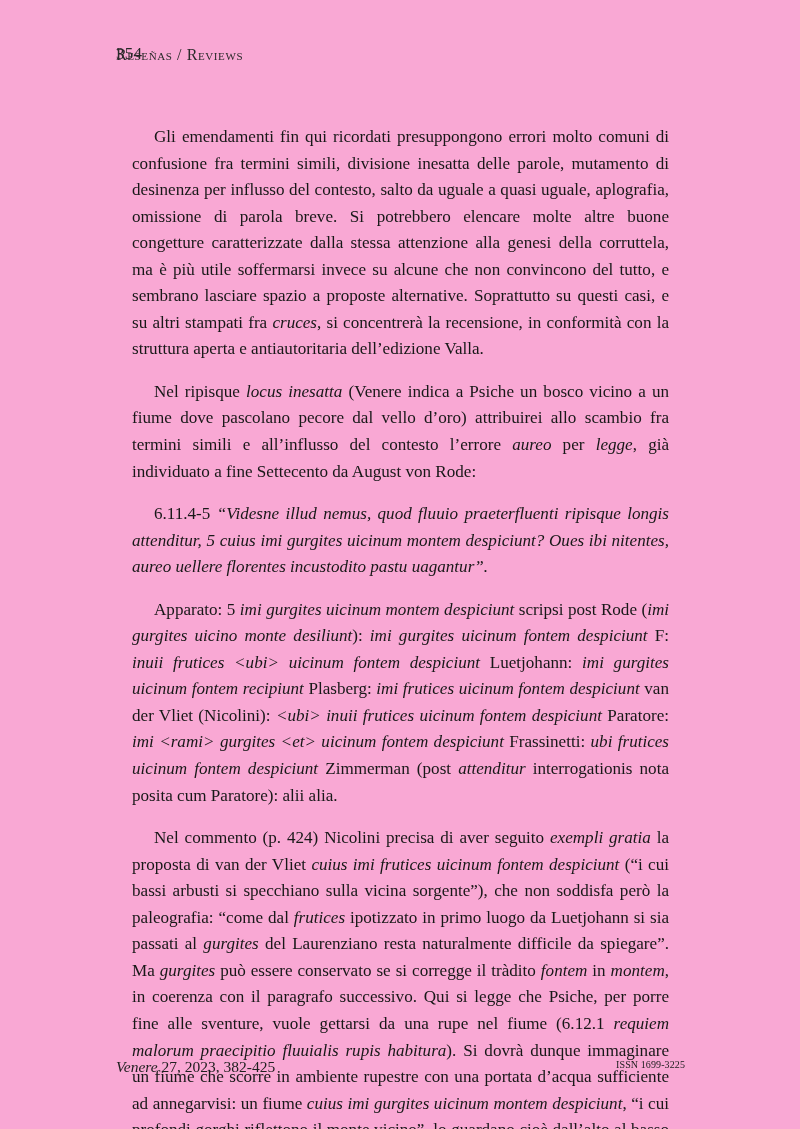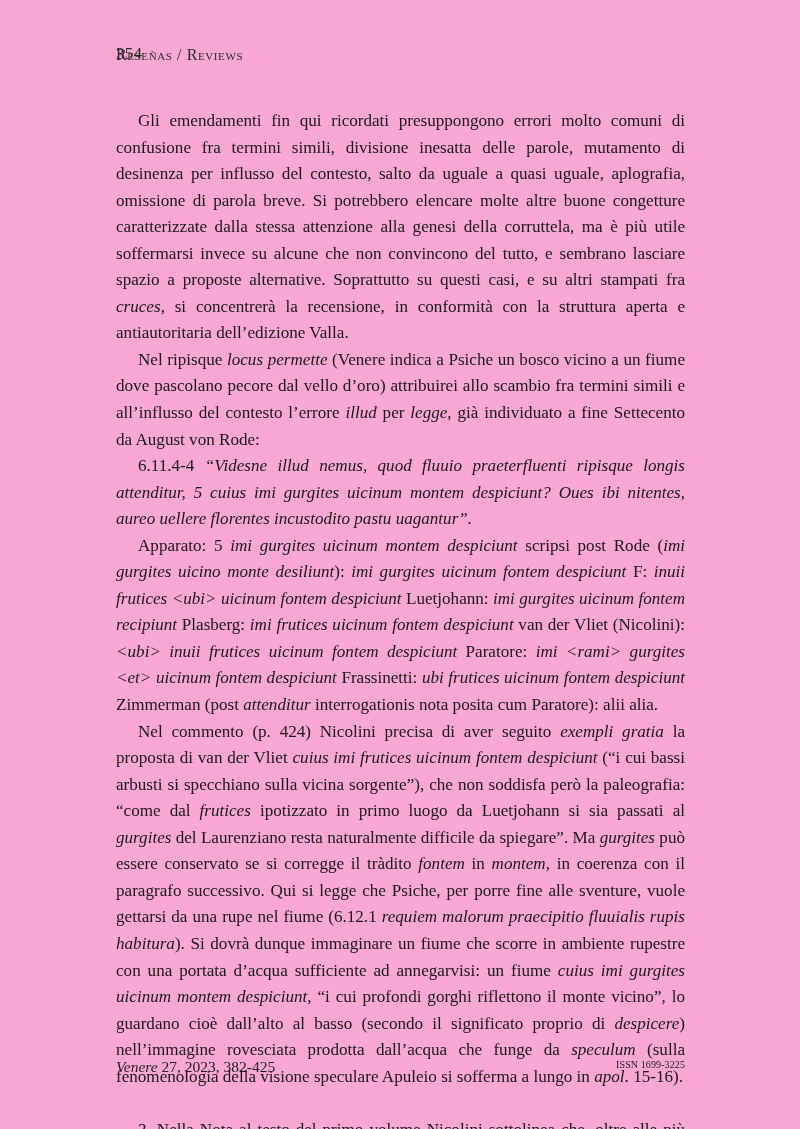--- a/index.html
+++ b/index.html
@@ -54,21 +54,21 @@
 
   
   .column {
     position: absolute;
     left: 116px;
     top: 108px;
     width: 569px;
   }
 
   p.para {
-    margin: 0;
+    margin: 16px;
     text-align: justify;
     text-justify: inter-word;
     font-size: 17.1px;
     line-height: 26.55px;
     text-indent: 22px;
     hyphens: none;
     color: #181818;
   }
 
   p.gap-before { margin-top: 26.55px; }
@@ -104,22 +104,22 @@
 
 <div class="page">
 
   <div class="running-head">
     <span class="folio">354</span>
     <span class="head-title">Reseñas / Reviews</span>
   </div>
 
   <div class="column" id="text-column">
       <p class="para"><span>Gli emendamenti fin qui ricordati presuppongono errori molto comuni di confusione fra termini simili, divisione inesatta delle parole, mutamento di desinenza per influsso del contesto, salto da uguale a quasi uguale, aplografia, omissione di parola breve. Si potrebbero elencare molte altre buone congetture caratterizzate dalla stessa attenzione alla genesi della corruttela, ma è più utile soffermarsi invece su alcune che non convincono del tutto, e sembrano lasciare spazio a proposte alternative. Soprattutto su questi casi, e su altri stampati fra </span><i>cruces</i><span>, si concentrerà la recensione, in conformità con la struttura aperta e antiautoritaria dell’edizione Valla.</span></p>
-      <p class="para"><span>Nel ripisque </span><i>locus permette</i><span> (Venere indica a Psiche un bosco vicino a un fiume dove pascolano pecore dal vello d’oro) attribuirei allo scambio fra termini simili e all’influsso del contesto l’errore </span><i>illud</i><span> per </span><i>legge</i><span>, già individuato a fine Settecento da August von Rode:</span></p>
-      <p class="para"><span>6.11.4-4 </span><i>“Videsne illud nemus, quod fluuio praeterfluenti ripisque longis attenditur, 5 cuius imi gurgites uicinum montem despiciunt? Oues ibi nitentes, aureo uellere florentes incustodito pastu uagantur”.</i></p>
+      <p class="para"><span>Nel ripisque </span><i>locus inesatta</i><span> (Venere indica a Psiche un bosco vicino a un fiume dove pascolano pecore dal vello d’oro) attribuirei allo scambio fra termini simili e all’influsso del contesto l’errore </span><i>aureo</i><span> per </span><i>legge</i><span>, già individuato a fine Settecento da August von Rode:</span></p>
+      <p class="para"><span>6.11.4-5 </span><i>“Videsne illud nemus, quod fluuio praeterfluenti ripisque longis attenditur, 5 cuius imi gurgites uicinum montem despiciunt? Oues ibi nitentes, aureo uellere florentes incustodito pastu uagantur”.</i></p>
       <p class="para"><span>Apparato: 5 </span><i>imi gurgites uicinum montem despiciunt</i><span> scripsi post Rode (</span><i>imi gurgites uicino monte desiliunt</i><span>): </span><i>imi gurgites uicinum fontem despiciunt</i><span> F: </span><i>inuii frutices &lt;ubi&gt; uicinum fontem despiciunt</i><span> Luetjohann: </span><i>imi gurgites uicinum fontem recipiunt</i><span> Plasberg: </span><i>imi frutices uicinum fontem despiciunt</i><span> van der Vliet (Nicolini): </span><i>&lt;ubi&gt; inuii frutices uicinum fontem despiciunt</i><span> Paratore: </span><i>imi &lt;rami&gt; gurgites &lt;et&gt; uicinum fontem despiciunt</i><span> Frassinetti: </span><i>ubi frutices uicinum fontem despiciunt</i><span> Zimmerman (post </span><i>attenditur</i><span> interrogationis nota posita cum Paratore): alii alia.</span></p>
       <p class="para"><span>Nel commento (p. 424) Nicolini precisa di aver seguito </span><i>exempli gratia</i><span> la proposta di van der Vliet </span><i>cuius imi frutices uicinum fontem despiciunt</i><span> (“i cui bassi arbusti si specchiano sulla vicina sorgente”), che non soddisfa però la paleografia: “come dal </span><i>frutices</i><span> ipotizzato in primo luogo da Luetjohann si sia passati al </span><i>gurgites</i><span> del Laurenziano resta naturalmente difficile da spiegare”. Ma </span><i>gurgites</i><span> può essere conservato se si corregge il tràdito </span><i>fontem</i><span> in </span><i>montem</i><span>, in coerenza con il paragrafo successivo. Qui si legge che Psiche, per porre fine alle sventure, vuole gettarsi da una rupe nel fiume (6.12.1 </span><i>requiem malorum praecipitio fluuialis rupis habitura</i><span>). Si dovrà dunque immaginare un fiume che scorre in ambiente rupestre con una portata d’acqua sufficiente ad annegarvisi: un fiume </span><i>cuius imi gurgites uicinum montem despiciunt</i><span>, “i cui profondi gorghi riflettono il monte vicino”, lo guardano cioè dall’alto al basso (secondo il significato proprio di </span><i>despicere</i><span>) nell’immagine rovesciata prodotta dall’acqua che funge da </span><i>speculum</i><span> (sulla fenomenologia della visione speculare Apuleio si sofferma a lungo in </span><i>apol</i><span>. 15-16).</span></p>
       <p class="para gap-before"><span>3. Nella Nota al testo del primo volume Nicolini sottolinea che, oltre alle più comuni tipologie di errore, F ne presenta una meno nota, la cui individuazione ad opera anzitutto di Rudolf Helm, e poi mia e di Ammannati, permette di sanare in modo plausibile gravi corruttele. Si tratta della pervasiva compresenza di una</span></p>
     </div>
 
   <div class="footer">
     <span class="footer-left"><i>Venere</i><span> 27, 2023, 382-425</span></span>
     <span class="footer-right">ISSN 1699-3225</span>
   </div>
 

